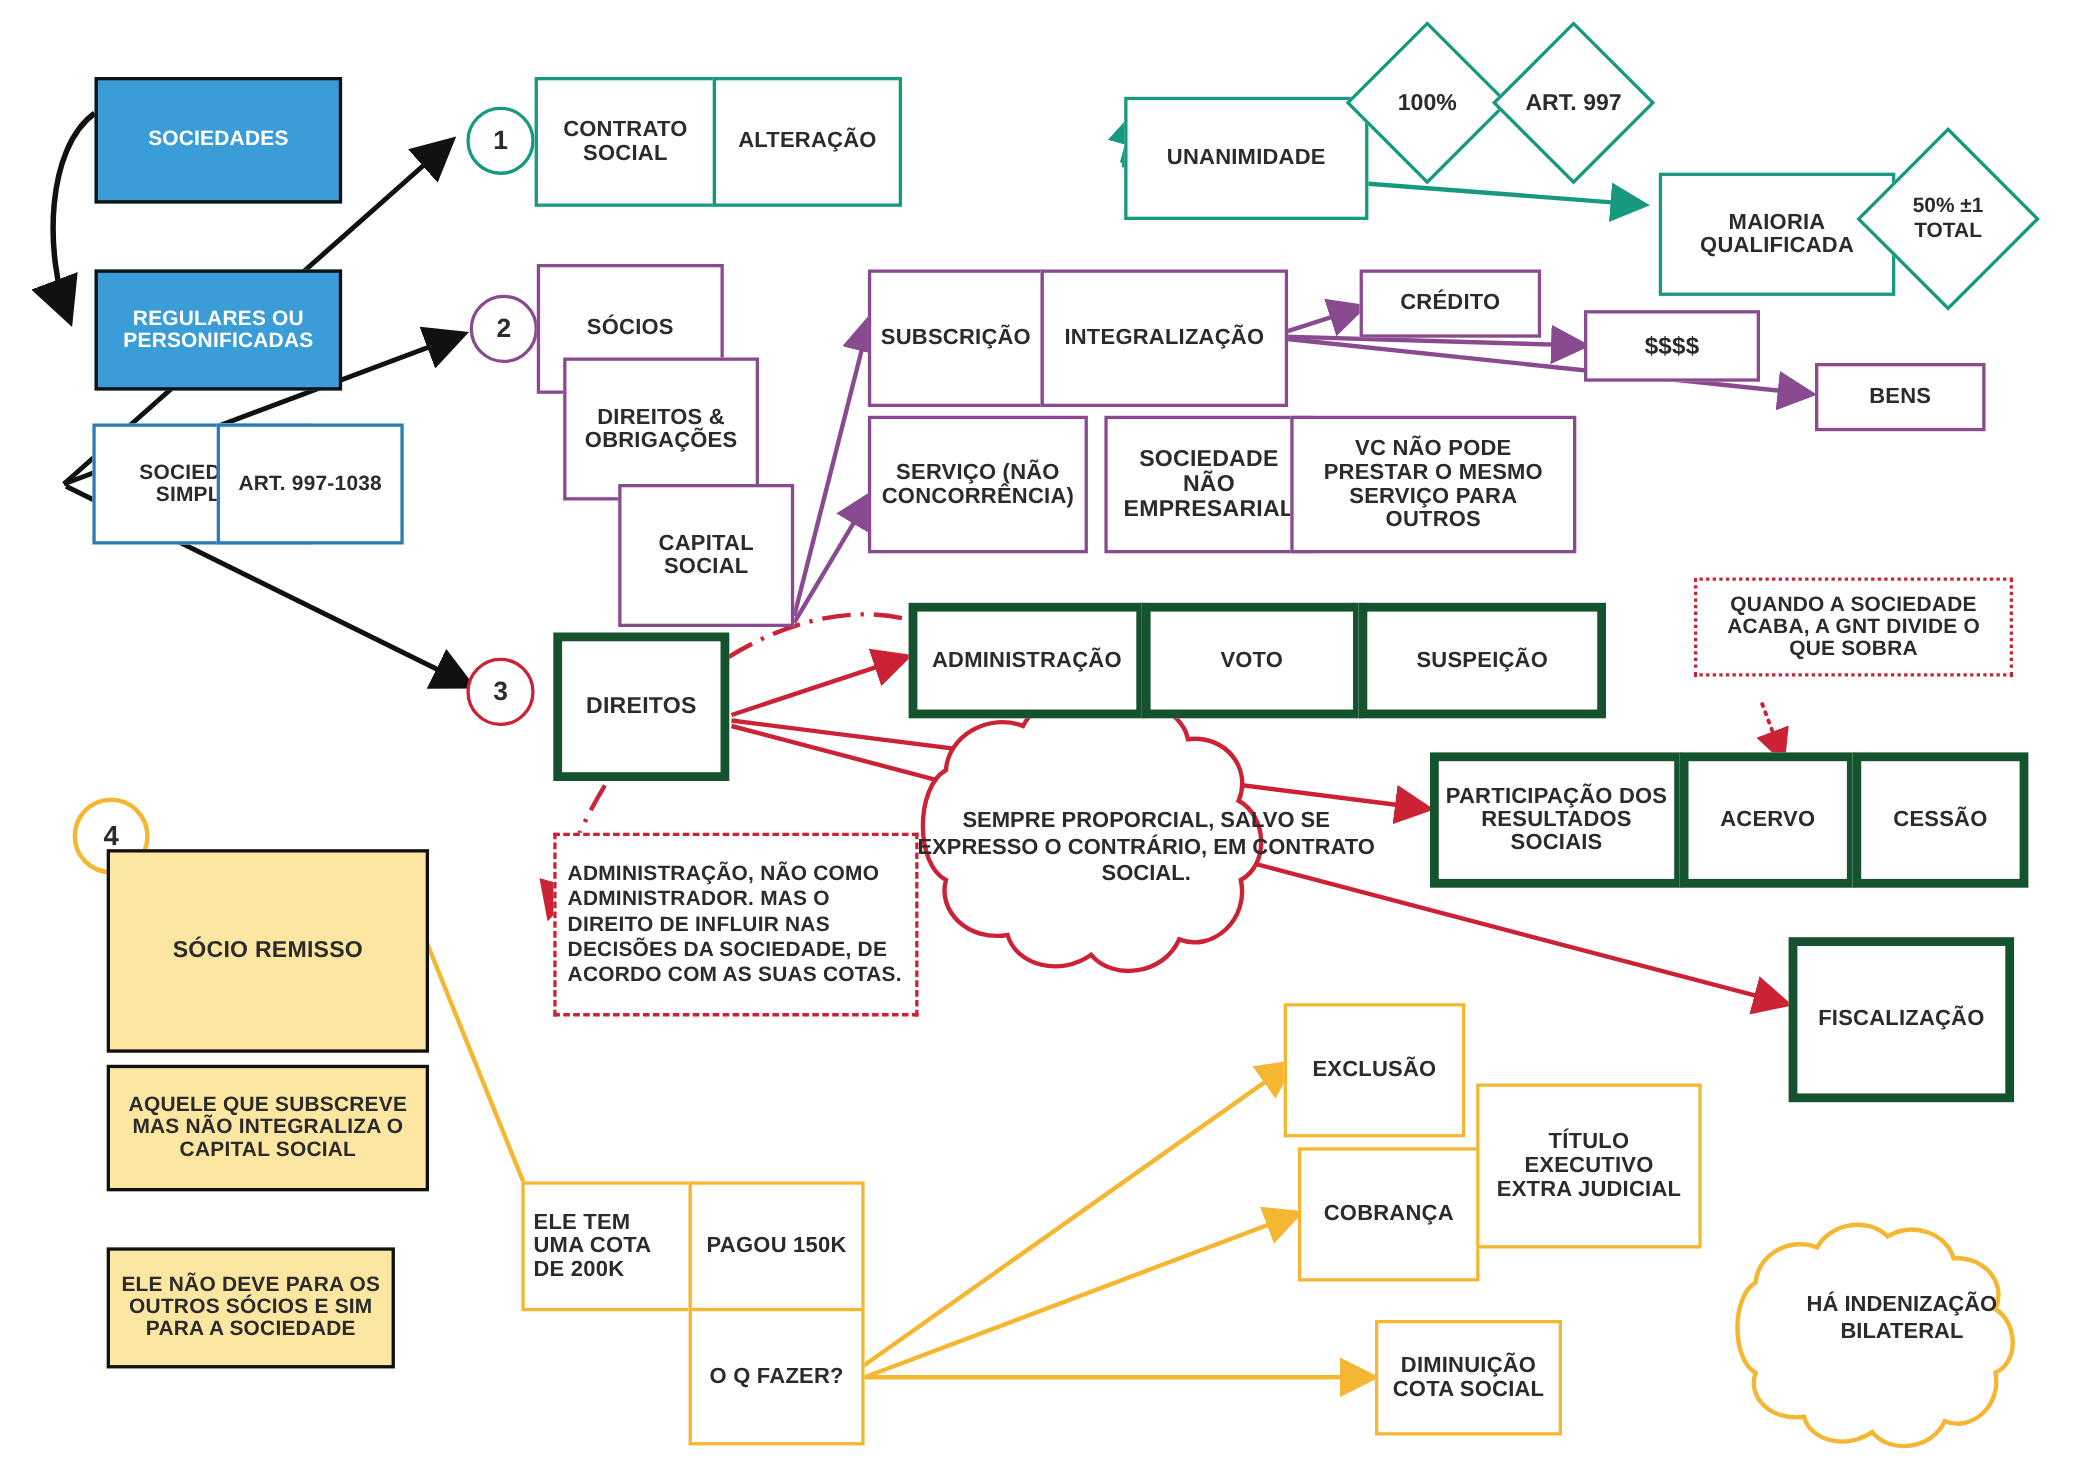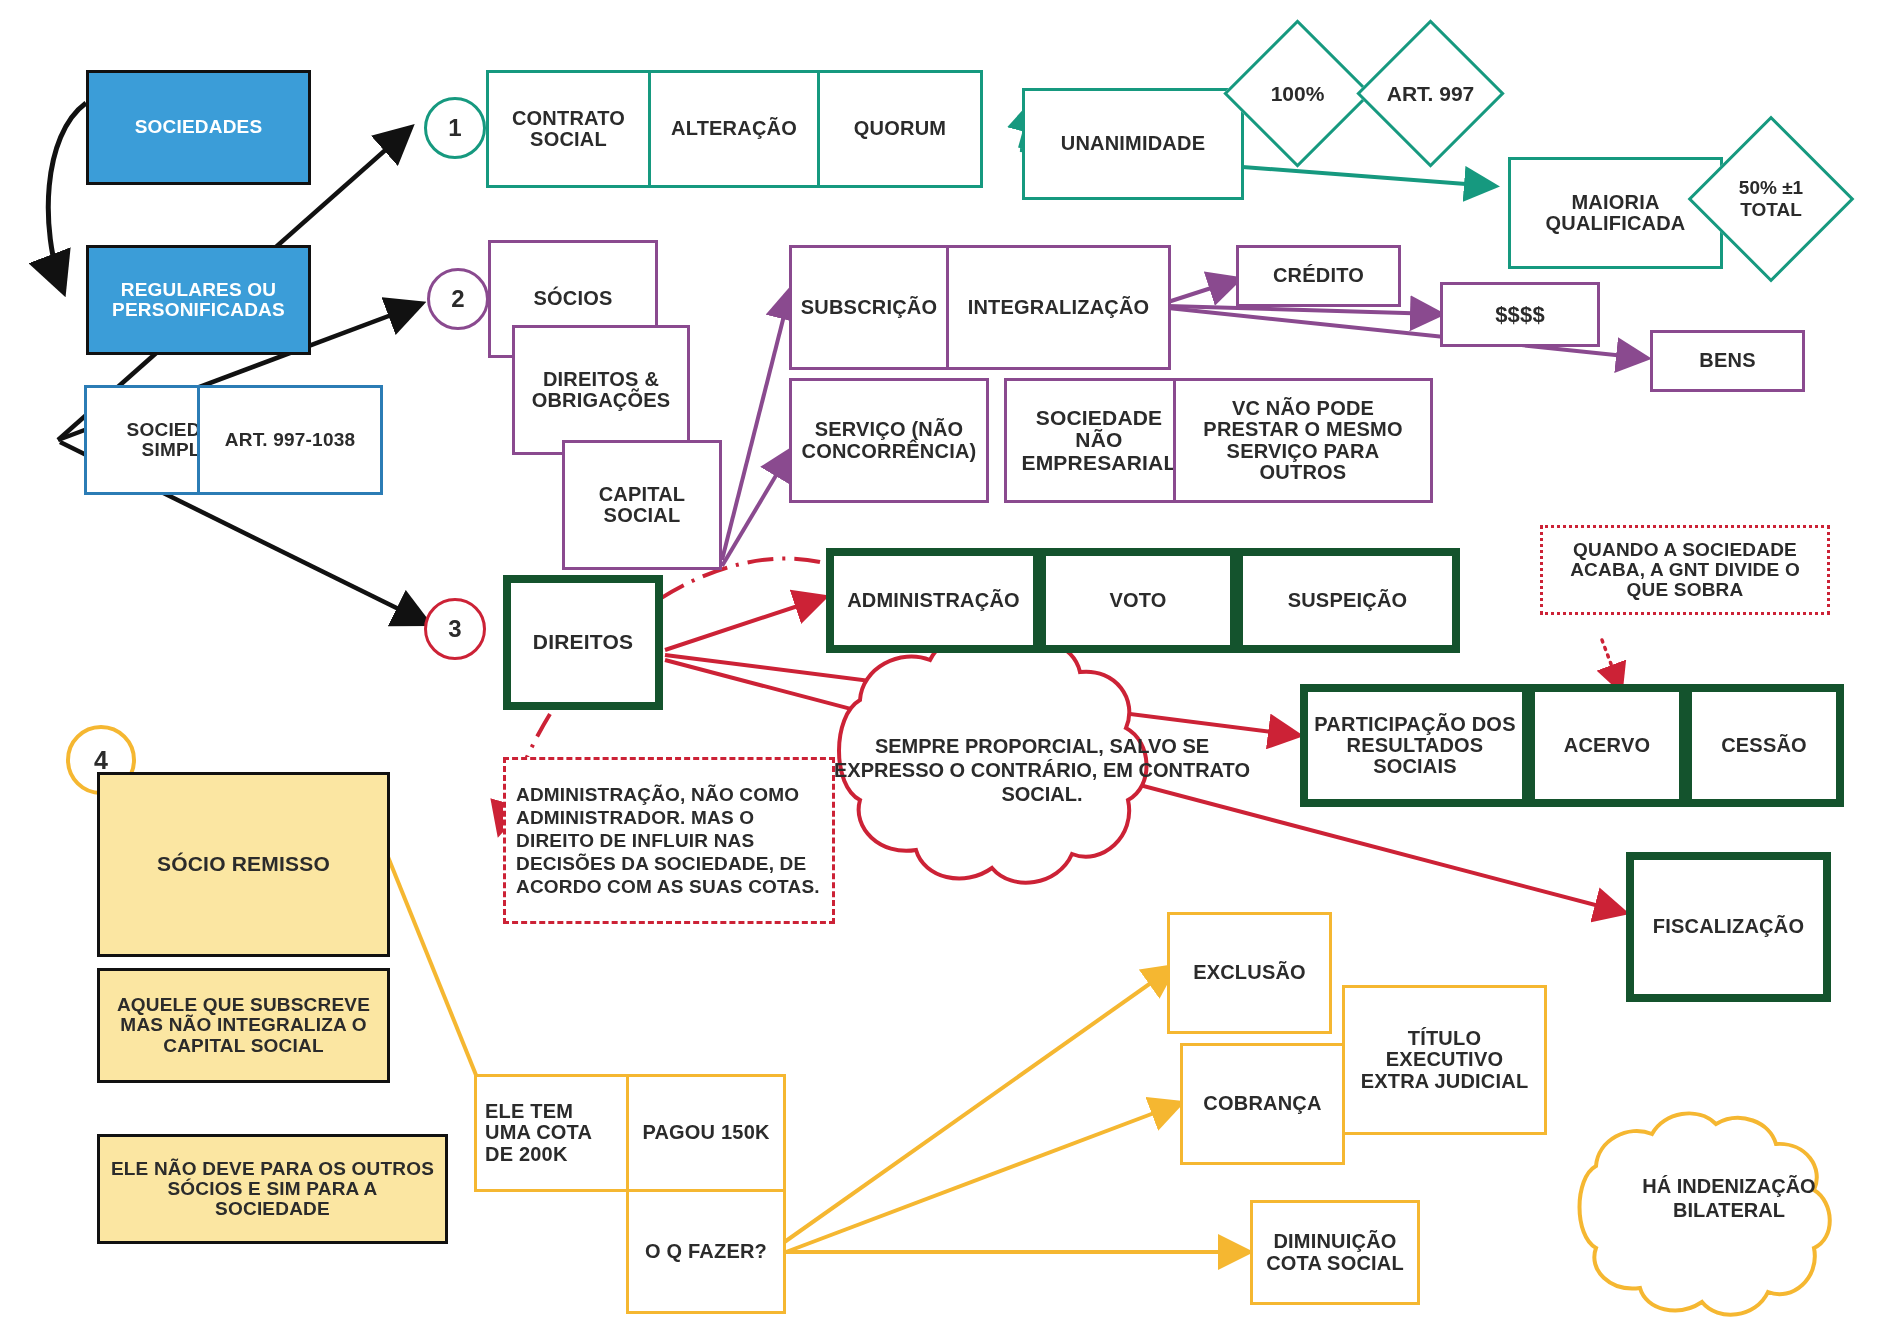--- a/index.html
+++ b/index.html
@@ -117,36 +117,33 @@
     <span>SOCIEDADES</span>
   </div>
 
   <div class="box blue-fill" style="left:86px;top:245px;width:225px;height:110px;font-size:19px;padding:0 8px;">
     <span>REGULARES OU PERSONIFICADAS</span>
   </div>
 
   <div class="box blue-out" style="left:38px;top:385px;width:200px;height:110px;font-size:19px;padding:0 10px;margin-left:46px;">
     <span>SOCIEDADE SIMPLES</span>
   </div>
-  <div class="box blue-out" style="left:197px;top:385px;width:186px;height:110px;font-size:19px;">
+  <div class="box blue-out" style="left:197px;top:385px;width:170px;height:110px;font-size:19px;">
     <span>ART. 997-1038</span>
   </div>
 
   <div class="circ teal" style="left:424px;top:97px;width:62px;height:62px;border:3px solid #16997f;font-size:24px;">
     <span>1</span>
   </div>
 
   <div class="box teal" style="left:486px;top:70px;width:165px;height:118px;font-size:20px;padding:0 8px;">
     <span>CONTRATO SOCIAL</span>
   </div>
   <div class="box teal" style="left:648px;top:70px;width:172px;height:118px;font-size:20px;">
     <span>ALTERAÇÃO</span>
-  </div>
-  <div class="box teal" style="left:817px;top:70px;width:166px;height:118px;font-size:20px;">
-    <span>QUORUM</span>
   </div>
 
   <div class="box teal" style="left:1022px;top:40px;width:222px;height:112px;font-size:20px;margin-top:48px;">
     <span>UNANIMIDADE</span>
   </div>
 
   <div class="dia teal" style="left:1245px;top:41px;width:105px;height:105px;">
     <span style="font-size:21px;">100%</span>
   </div>
   <div class="dia teal" style="left:1378px;top:41px;width:105px;height:105px;">
@@ -249,21 +246,21 @@
   <div class="circ yel" style="left:66px;top:725px;width:70px;height:70px;border:4px solid #f5b731;font-size:25px;">
     <span>4</span>
   </div>
 
   <div class="box yelfill" style="left:97px;top:772px;width:293px;height:185px;font-size:21px;">
     <span>SÓCIO REMISSO</span>
   </div>
   <div class="box yelfill" style="left:97px;top:968px;width:293px;height:115px;font-size:19px;padding:0 10px;">
     <span>AQUELE QUE SUBSCREVE MAS NÃO INTEGRALIZA O CAPITAL SOCIAL</span>
   </div>
-  <div class="box yelfill" style="left:97px;top:1134px;width:351px;height:110px;font-size:19px;padding:16px 10px;text-align:center;">
+  <div class="box yelfill" style="left:97px;top:1134px;width:262px;height:110px;font-size:19px;padding:16px 10px;text-align:center;">
     <span>ELE NÃO DEVE PARA OS OUTROS SÓCIOS E SIM PARA A SOCIEDADE</span>
   </div>
 
   <div class="box yel" style="left:474px;top:1074px;width:155px;height:118px;font-size:20px;padding:0 8px;text-align:left;justify-content:flex-start;">
     <span>ELE TEM UMA COTA DE 200K</span>
   </div>
   <div class="box yel" style="left:626px;top:1074px;width:160px;height:118px;font-size:20px;">
     <span>PAGOU 150K</span>
   </div>
   <div class="box yel" style="left:626px;top:1189px;width:160px;height:125px;font-size:20px;">

